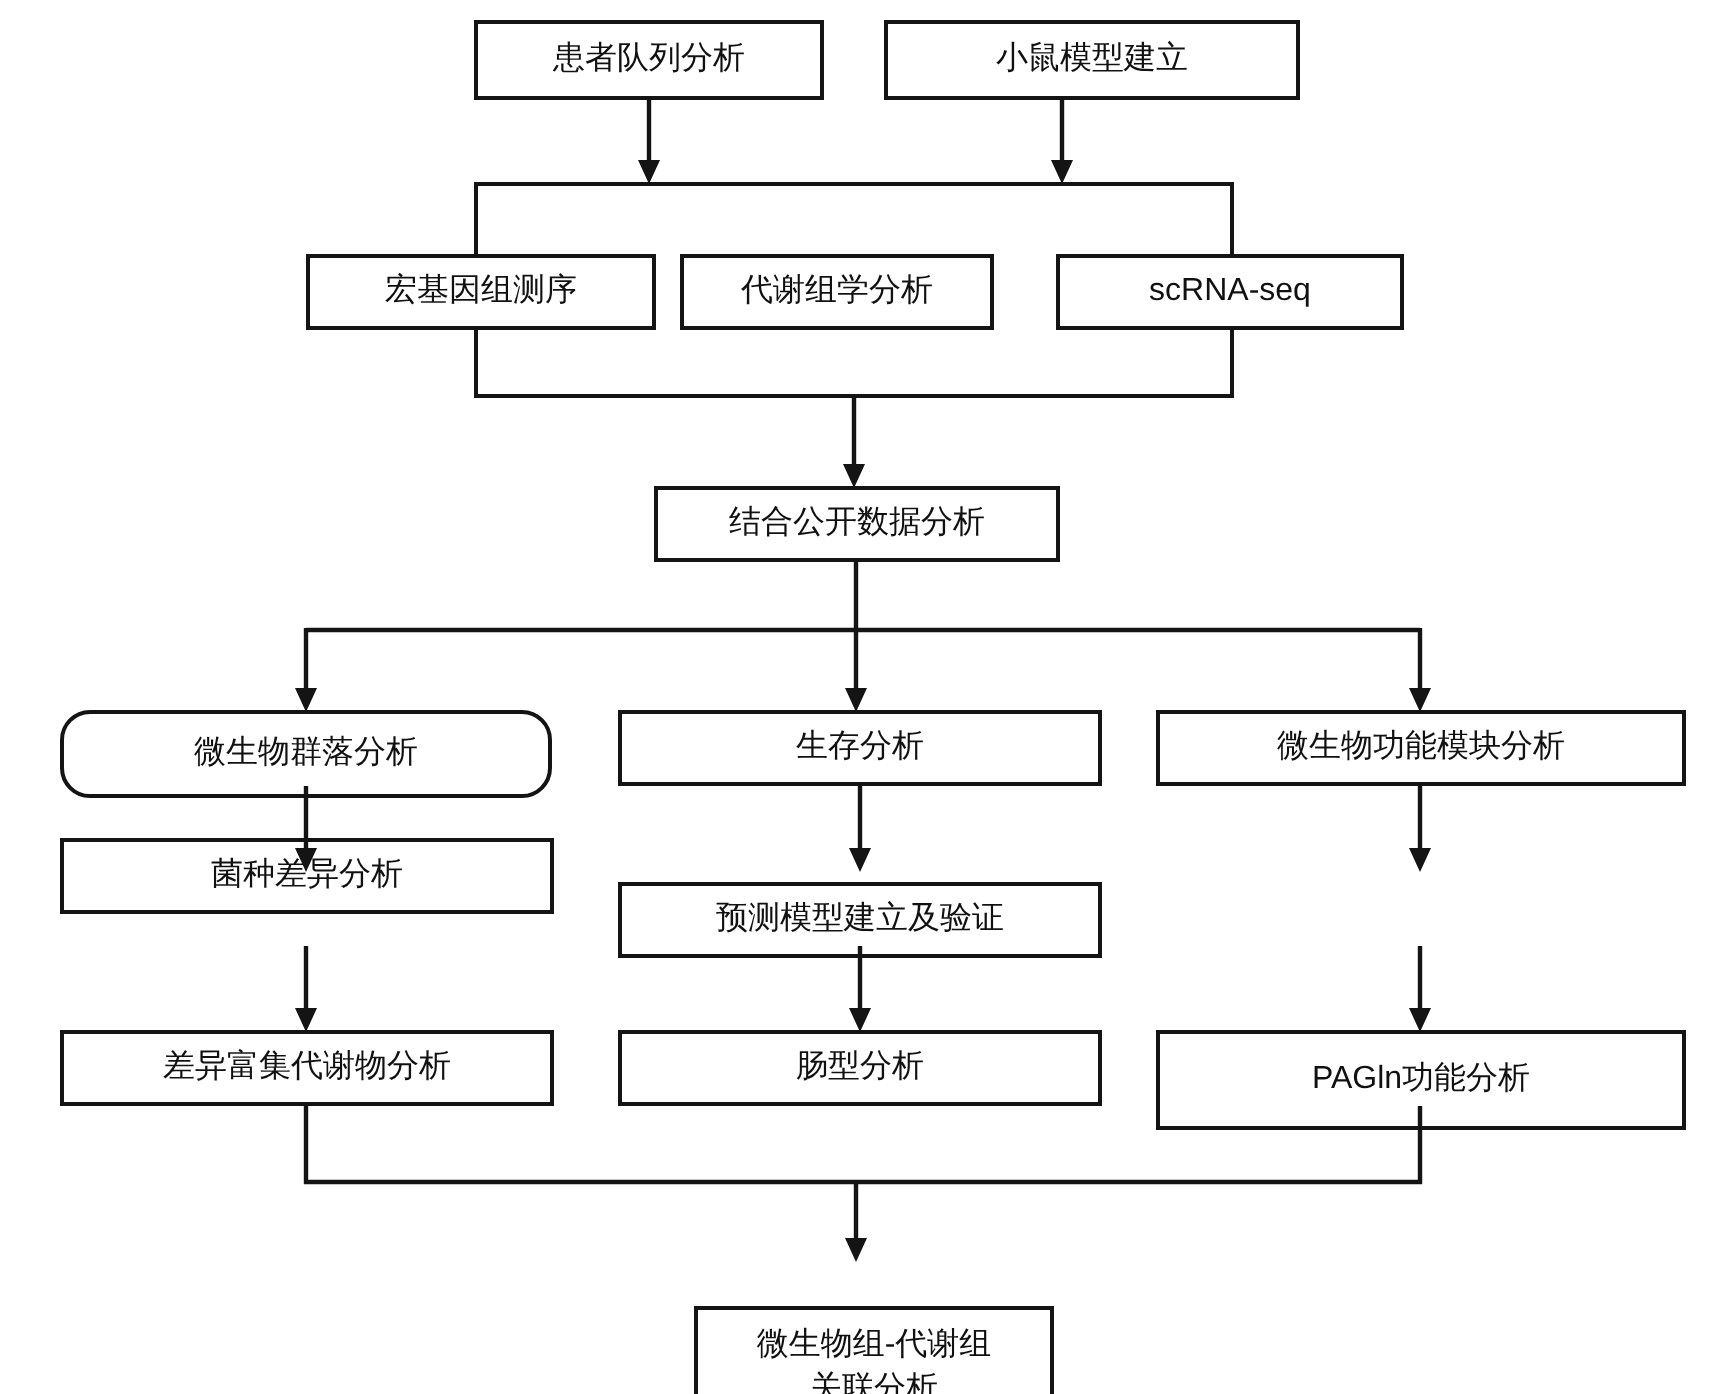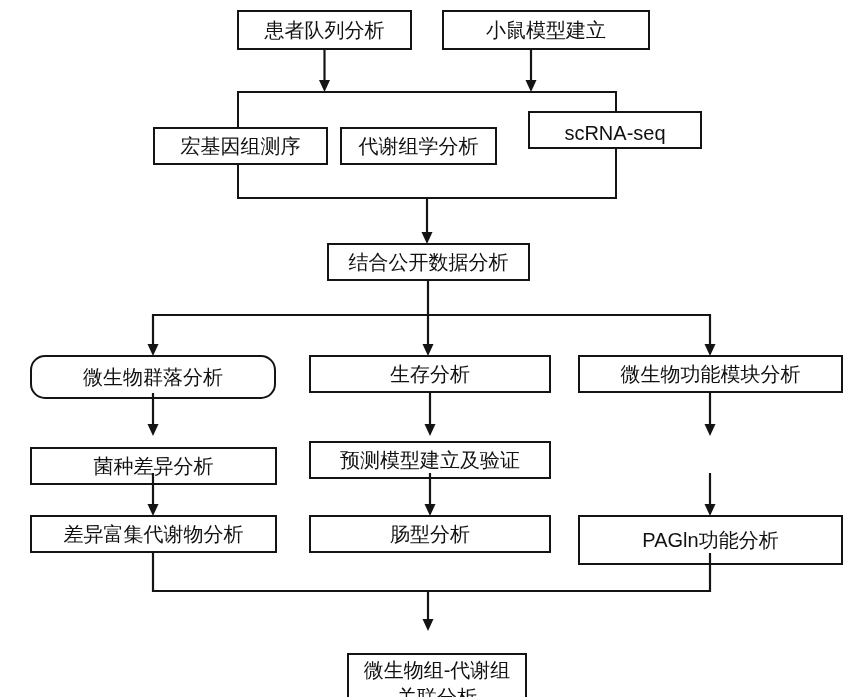--- a/index.html
+++ b/index.html
@@ -19,21 +19,21 @@
   .node {
     position: absolute;
     box-sizing: border-box;
     background: #ffffff;
     border: 2.5px solid #141414;
     display: flex;
     flex-direction: column;
     align-items: center;
     justify-content: center;
     text-align: center;
-    font-size: 20px;
+    font-size: 16px;
     line-height: 1.35;
     z-index: 2;
   }
   .group-frame {
     position: absolute;
     box-sizing: border-box;
     background: #ffffff;
     border: 2.5px solid #141414;
     z-index: 1;
   }
@@ -66,39 +66,39 @@
   <div class="node" style="left:442px; top:10px; width:208px; height:40px;">
     <span>小鼠模型建立</span>
   </div>
 
   <div class="node" style="left:153px; top:127px; width:175px; height:38px;">
     <span>宏基因组测序</span>
   </div>
   <div class="node" style="left:340px; top:127px; width:157px; height:38px;">
     <span>代谢组学分析</span>
   </div>
-  <div class="node" style="left:528px; top:111px; width:174px; height:38px;justify-content:flex-end;">
+  <div class="node" style="left:528px; top:127px; width:174px; height:38px;">
     <span>scRNA-seq</span>
   </div>
 
   <div class="node" style="left:327px; top:243px; width:203px; height:38px;align-items:center;">
     <span>结合公开数据分析</span>
   </div>
 
   <div class="node" style="left:30px; top:355px; width:246px; height:44px;border-radius:15px;">
     <span>微生物群落分析</span>
   </div>
   <div class="node" style="left:309px; top:355px; width:242px; height:38px;">
     <span>生存分析</span>
   </div>
   <div class="node" style="left:578px; top:355px; width:265px; height:38px;">
     <span>微生物功能模块分析</span>
   </div>
 
-  <div class="node" style="left:30px; top:447px; width:247px; height:38px;">
+  <div class="node" style="left:30px; top:419px; width:247px; height:38px;">
     <span>菌种差异分析</span>
   </div>
   <div class="node" style="left:309px; top:441px; width:242px; height:38px;">
     <span>预测模型建立及验证</span>
   </div>
 
   <div class="node" style="left:30px; top:515px; width:247px; height:38px;">
     <span>差异富集代谢物分析</span>
   </div>
   <div class="node" style="left:309px; top:515px; width:242px; height:38px;">

